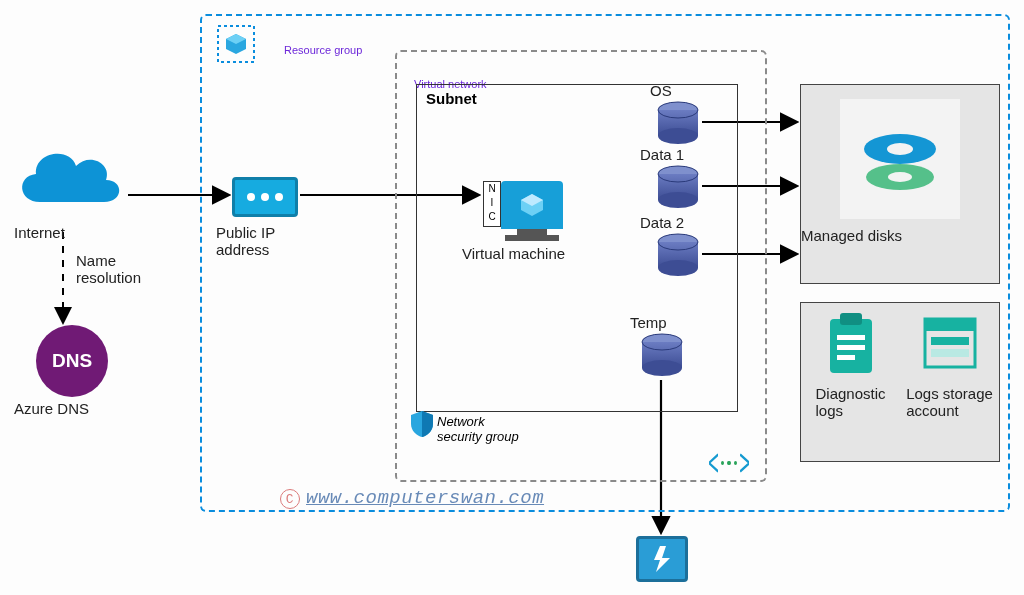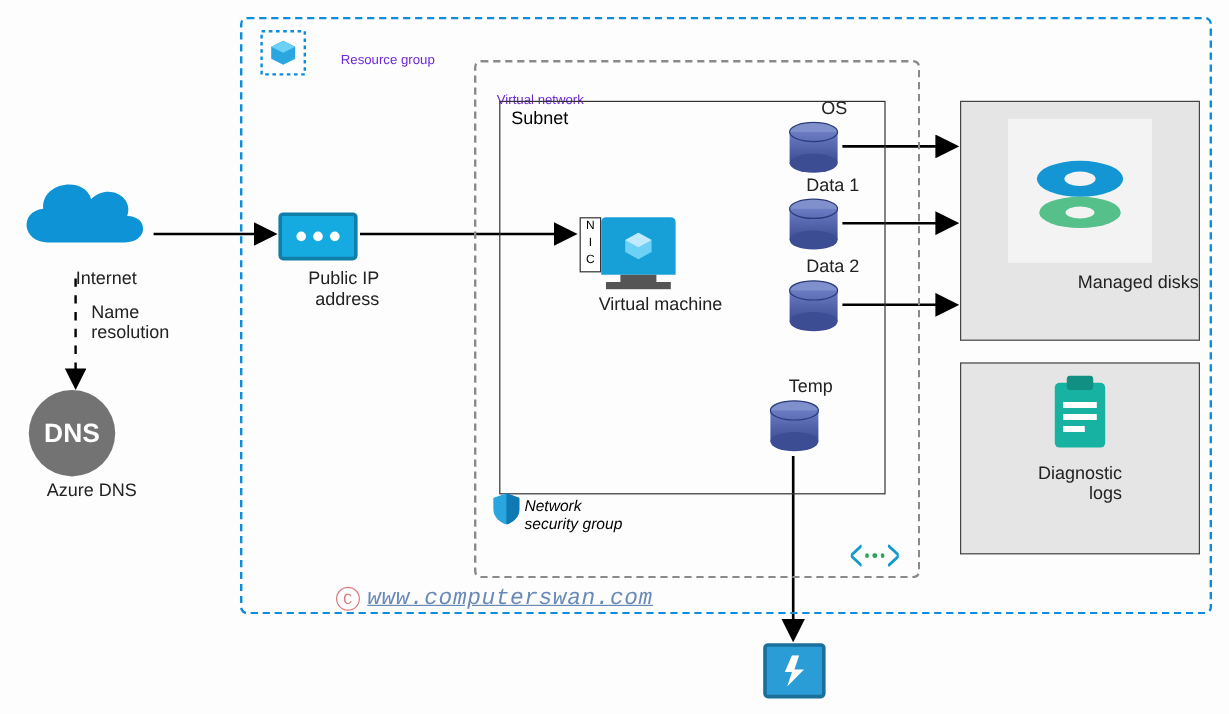--- a/index.html
+++ b/index.html
@@ -5,21 +5,21 @@
   * { box-sizing: border-box; }
   body {
     margin: 0;
     width: 1024px;
     height: 595px;
     font-family: "Segoe UI", Arial, sans-serif;
     background: #fdfdfd;
     position: relative;
     overflow: hidden;
   }
-  .label { font-size: 15px; color: #222; text-align: right; }
+  .label { font-size: 15px; color: #222; text-align: left; }
   .boxlabel { font-size: 11px; color: #6d28d9; margin-top: 20px; }
   .small { font-size: 13px; font-style: italic; }
   svg.conn { position: absolute; top:0; left:0; width:1024px; height:595px; overflow:visible; pointer-events:none; }
   .rg {
     position:absolute; left:200px; top:14px; width:810px; height:498px;
     border:2px dashed #0a8dde; border-radius:6px;
   }
   .vnet {
     position:absolute; left:395px; top:50px; width:372px; height:432px;
     border:2px dashed #8a8a8a; border-radius:6px;
@@ -35,23 +35,23 @@
   .ipbox  { position:absolute; left:232px; top:177px; width:66px; height:40px; background:#16abe0;
             border:3px solid #0f7fa9; border-radius:4px; display:flex; align-items:center; justify-content:center; gap:6px;}
   .ipbox span{ width:8px; height:8px; background:#fff; border-radius:50%; }
   .vm-mon  { position:absolute; left:501px; top:181px; width:62px; height:48px; background:#179fd8;
              border-radius:4px 4px 0 0; display:flex; align-items:center; justify-content:center;}
   .vm-foot { position:absolute; left:517px; top:229px; width:30px; height:6px; background:#555;}
   .vm-base { position:absolute; left:505px; top:235px; width:54px; height:6px; background:#555;}
   .nic     { position:absolute; left:483px; top:181px; width:18px; height:46px; background:#fff;
              border:1.5px solid #333; font-size:10px; line-height:14px; text-align:center;}
   .cloud   { position:absolute; left:10px; top:142px; width:115px; height:72px;}
-  .dns     { position:absolute; left:24px; top:325px; width:72px; height:72px; border-radius:50%;
-             background:#737373; display:flex; align-items:center; justify-content:center;
-             color:#fff; font-size:22px; font-weight:600;}
+  .dns     { position:absolute; left:36px; top:325px; width:72px; height:72px; border-radius:50%;
+             background:#701a75; display:flex; align-items:center; justify-content:center;
+             color:#fff; font-size:19px; font-weight:600;}
   .shield  { position:absolute; left:411px; top:411px; width:22px; height:26px;}
   .rgicon  { position:absolute; left:216px; top:24px; width:40px; height:40px;}
   .vneticon{ position:absolute; left:709px; top:451px; width:40px; height:24px;
              display:flex; align-items:center; justify-content:center; gap:3px;}
   .tempbox { position:absolute; left:636px; top:536px; width:52px; height:46px;
              background:#2a9dd6; border:3px solid #1c6f9a; border-radius:4px;
              display:flex; align-items:center; justify-content:center;}
   .watermark{ position:absolute; left:280px; top:487px; font-family:"Courier New",monospace;
               font-style:italic; font-size:19px; color:#2a5a9a; opacity:.7; letter-spacing:.5px;text-decoration:underline;}
   .watermark .c{ display:inline-block; width:20px; height:20px; border:1.5px solid #c44; border-radius:50%;
@@ -93,21 +93,21 @@
       <polygon points="20,10 30,15 30,25 20,30 10,25 10,15" fill="#2aa7e0"></polygon>
       <polygon points="20,10 30,15 20,20 10,15" fill="#6dd0f5"></polygon>
     </svg>
 </div>
 <div class="boxlabel" style="position:absolute;left:284px;top:24px">Resource group</div>
 
 <div class="vnet"></div>
 <div class="boxlabel" style="position:absolute;left:414px;top:58px">Virtual network</div>
 
 <div class="subnet"></div>
-<div style="position:absolute;left:426px;top:90px;font-weight:400;font-size:15px">Subnet</div>
+<div style="position:absolute;left:426px;top:90px;font-weight:700;font-size:15px">Subnet</div>
 
 <div class="shield">
   <svg viewBox="0 0 22 26">
       <path d="M11 0 L22 4 V13 C22 20 16 25 11 26 C6 25 0 20 0 13 V4 Z" fill="#29a6df"></path>
       <path d="M11 0 L22 4 V13 C22 20 16 25 11 26 V0 Z" fill="#0f79b3"></path>
     </svg>
 </div>
 <div class="small" style="position:absolute;left:437px;top:414px;white-space:pre-line">Network
 security group</div>
 
@@ -209,20 +209,32 @@
         <rect x="4" y="6" width="42" height="54" rx="4" fill="#17b2a1"></rect>
         <rect x="14" y="0" width="22" height="12" rx="3" fill="#108f82"></rect>
         <rect x="11" y="22" width="28" height="5" fill="#fff"></rect>
         <rect x="11" y="32" width="28" height="5" fill="#fff"></rect>
         <rect x="11" y="42" width="18" height="5" fill="#fff"></rect>
       </svg>
     </div>
     <div class="label" style="white-space:pre-line;margin-top:6px">Diagnostic
 logs</div>
   </div>
+  <div style="flex:1;display:flex;flex-direction:column;align-items:center;padding-top:10px">
+    <div>
+      <svg width="54" height="62" viewBox="0 0 54 62">
+        <rect x="2" y="6" width="50" height="48" fill="none" stroke="#17b2a1" stroke-width="3"></rect>
+        <rect x="2" y="6" width="50" height="12" fill="#17b2a1"></rect>
+        <rect x="8" y="24" width="38" height="8" fill="#17b2a1"></rect>
+        <rect x="8" y="36" width="38" height="8" fill="#b9e9e3"></rect>
+      </svg>
+    </div>
+    <div class="label" style="white-space:pre-line;margin-top:6px">Logs storage
+account</div>
+  </div>
 </div>
 
 <div class="tempbox">
   <svg width="20" height="26" viewBox="0 0 20 26">
       <path d="M8 0 L14 0 L10 12 L18 12 L4 26 L8 14 L2 14 Z" fill="#fff"></path>
     </svg>
 </div>
 
 <div class="watermark">
   <span class="c">C</span><span>www.computerswan.com</span>

